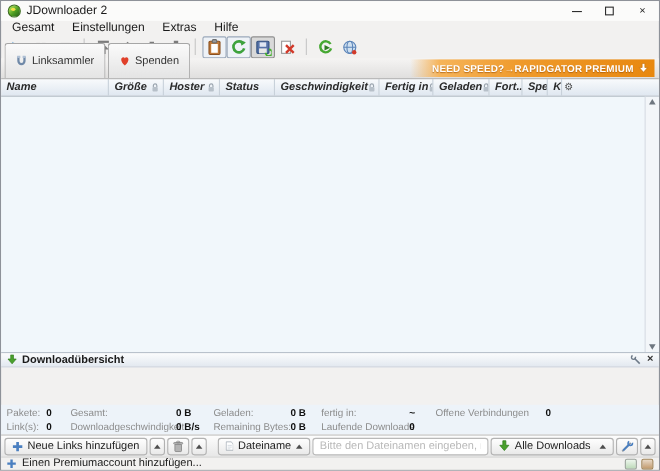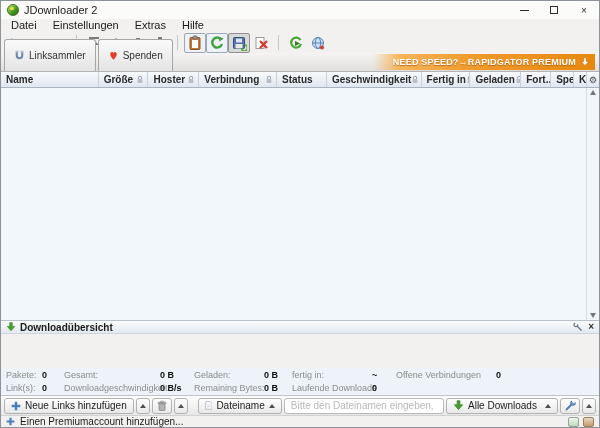--- a/index.html
+++ b/index.html
@@ -47,21 +47,21 @@
             display:flex; align-items:center; justify-content:flex-end; gap:4px; padding-right:5px;
             background:linear-gradient(90deg, rgba(242,241,240,0) 0%, #f6b45a 12%, #ef9a2c 45%, #e8880f 100%);
             font-size:9px; font-weight:bold; color:#fff; letter-spacing:.2px;
             text-shadow:0 1px 1px rgba(150,75,0,.65); }
 
   
   .thead { height:16px; display:flex; background:linear-gradient(#f8fafc,#dfe7f0);
            border-bottom:1px solid #a9b4c0; font-size:10px; font-weight:bold; color:#2a2a2a;
            flex:0 0 auto; }
   .th { display:flex; align-items:center; padding:0 3px 0 5px; border-right:1px solid #c8d1da;
-        overflow:hidden; white-space:nowrap; }
+        overflow:hidden; white-space:nowrap;font-style:italic; }
   .th .lock { margin-left:auto; flex:0 0 auto; }
   .th-gear { width:12px; display:flex; align-items:center; justify-content:center;
              font-size:9px; color:#4a4a4a; }
 
   
   .tbody { flex:1 1 auto; background:#f1f7fb; position:relative; }
   .vscroll { position:absolute; top:0; right:0; bottom:0; width:13px; background:#f3f6f9;
              border-left:1px solid #d6dde4; display:flex; flex-direction:column;
              justify-content:space-between; align-items:center; padding:2px 0; }
   .tri-up { width:0; height:0; border-left:3px solid transparent; border-right:3px solid transparent;
@@ -121,21 +121,21 @@
       <div class="win-btn">
           <span class="win-max-glyph"></span>
         </div>
       <div class="win-btn">
           <span>×</span>
         </div>
     </div>
   </div>
 
   <div class="menubar">
-    <span class="menu-item">Datei</span>
+    <span class="menu-item">Gesamt</span>
     <span class="menu-item">Einstellungen</span>
     <span class="menu-item">Extras</span>
     <span class="menu-item">Hilfe</span>
   </div>
 
   <div class="toolbar">
     <div class="tbtn">
       <svg width="16" height="16">
           <path d="M4 3 L13 8 L4 13 Z" fill="#8db9dd"></path>
         </svg>
@@ -248,27 +248,20 @@
     </div>
     <div class="th" style="width:50px">
       <span>Größe</span>
       <svg class="lock" width="8" height="9" viewBox="0 0 10 11">
           <path d="M3 5 V3.5 a2 2 0 0 1 4 0 V5" fill="none" stroke="#9aa4ae" stroke-width="1.3"></path>
           <rect x="2" y="5" width="6" height="5" rx="1" fill="#b7c0c9"></rect>
         </svg>
     </div>
     <div class="th" style="width:51px">
       <span>Hoster</span>
-      <svg class="lock" width="8" height="9" viewBox="0 0 10 11">
-          <path d="M3 5 V3.5 a2 2 0 0 1 4 0 V5" fill="none" stroke="#9aa4ae" stroke-width="1.3"></path>
-          <rect x="2" y="5" width="6" height="5" rx="1" fill="#b7c0c9"></rect>
-        </svg>
-    </div>
-    <div class="th" style="width:78px">
-      <span>Verbindung</span>
       <svg class="lock" width="8" height="9" viewBox="0 0 10 11">
           <path d="M3 5 V3.5 a2 2 0 0 1 4 0 V5" fill="none" stroke="#9aa4ae" stroke-width="1.3"></path>
           <rect x="2" y="5" width="6" height="5" rx="1" fill="#b7c0c9"></rect>
         </svg>
     </div>
     <div class="th" style="width:50px">
       <span>Status</span>
     </div>
     <div class="th" style="width:95px">
       <span>Geschwindigkeit</span>

